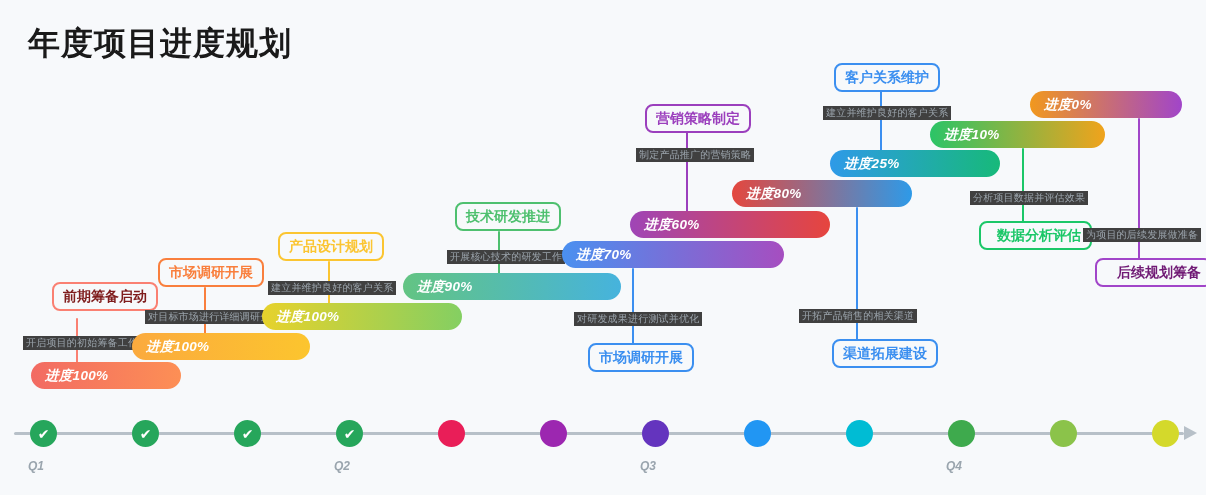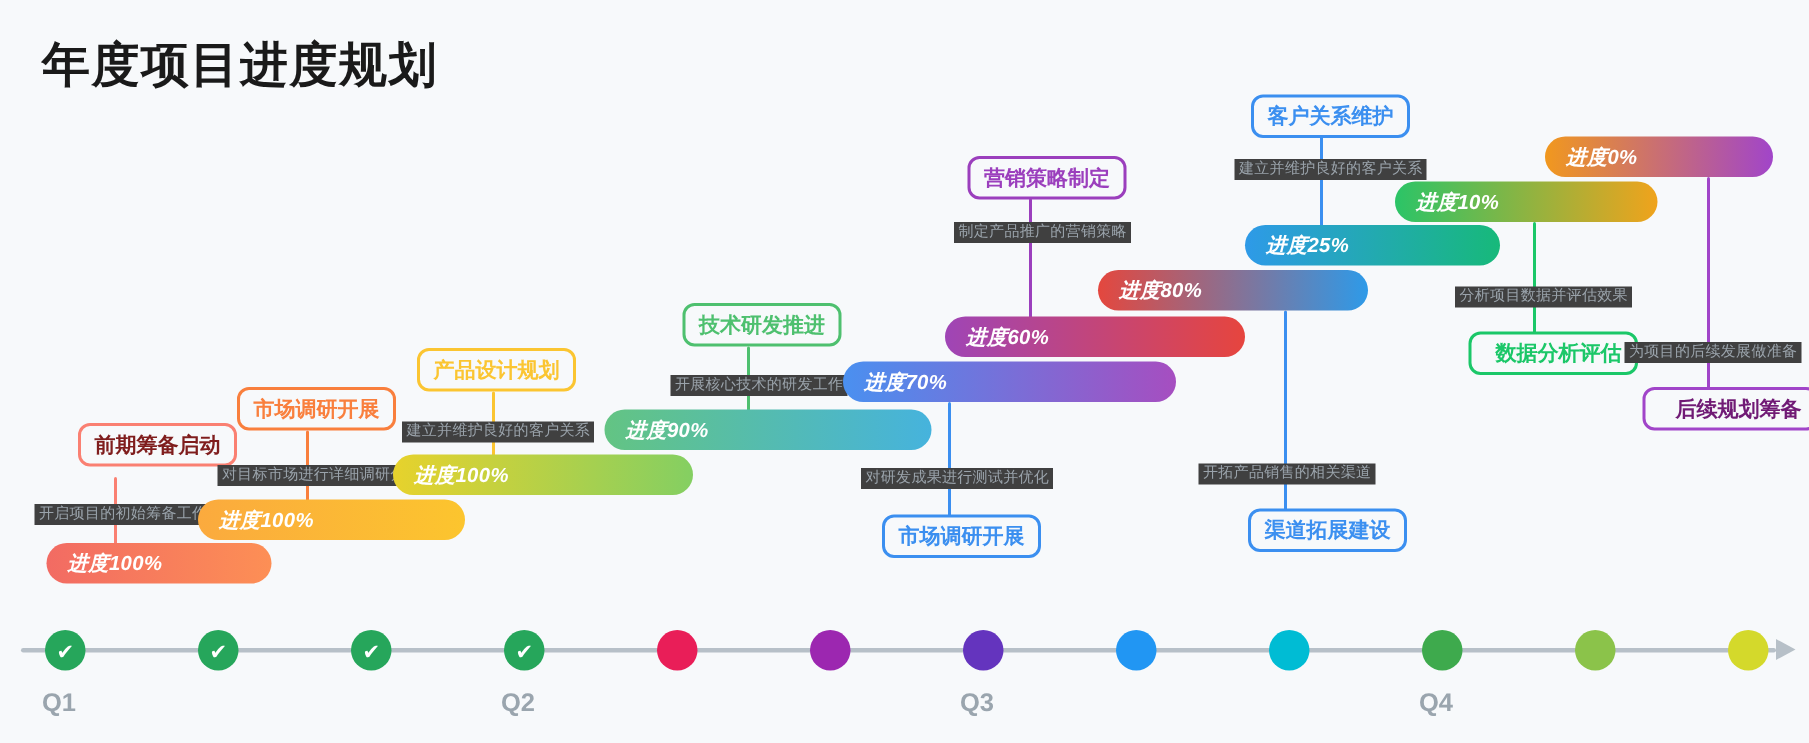--- a/index.html
+++ b/index.html
@@ -103,24 +103,25 @@
   }
   .tl-check{
     color:#ffffff;
     font-size:14px;
     line-height:1;
     font-weight:bold;
   }
   .q-label{
     position:absolute;
     top:459px;
-    font-size:17px;
+    font-size:12px;
     font-weight:bold;
     color:#9aa5ae;
     white-space:nowrap;
+    font-style:italic;
   }
 </style>
 </head>
 <body>
 
 <div id="chart-root">
 
   <div class="page-title">年度项目进度规划</div>
 
   <div id="milestones-layer">

